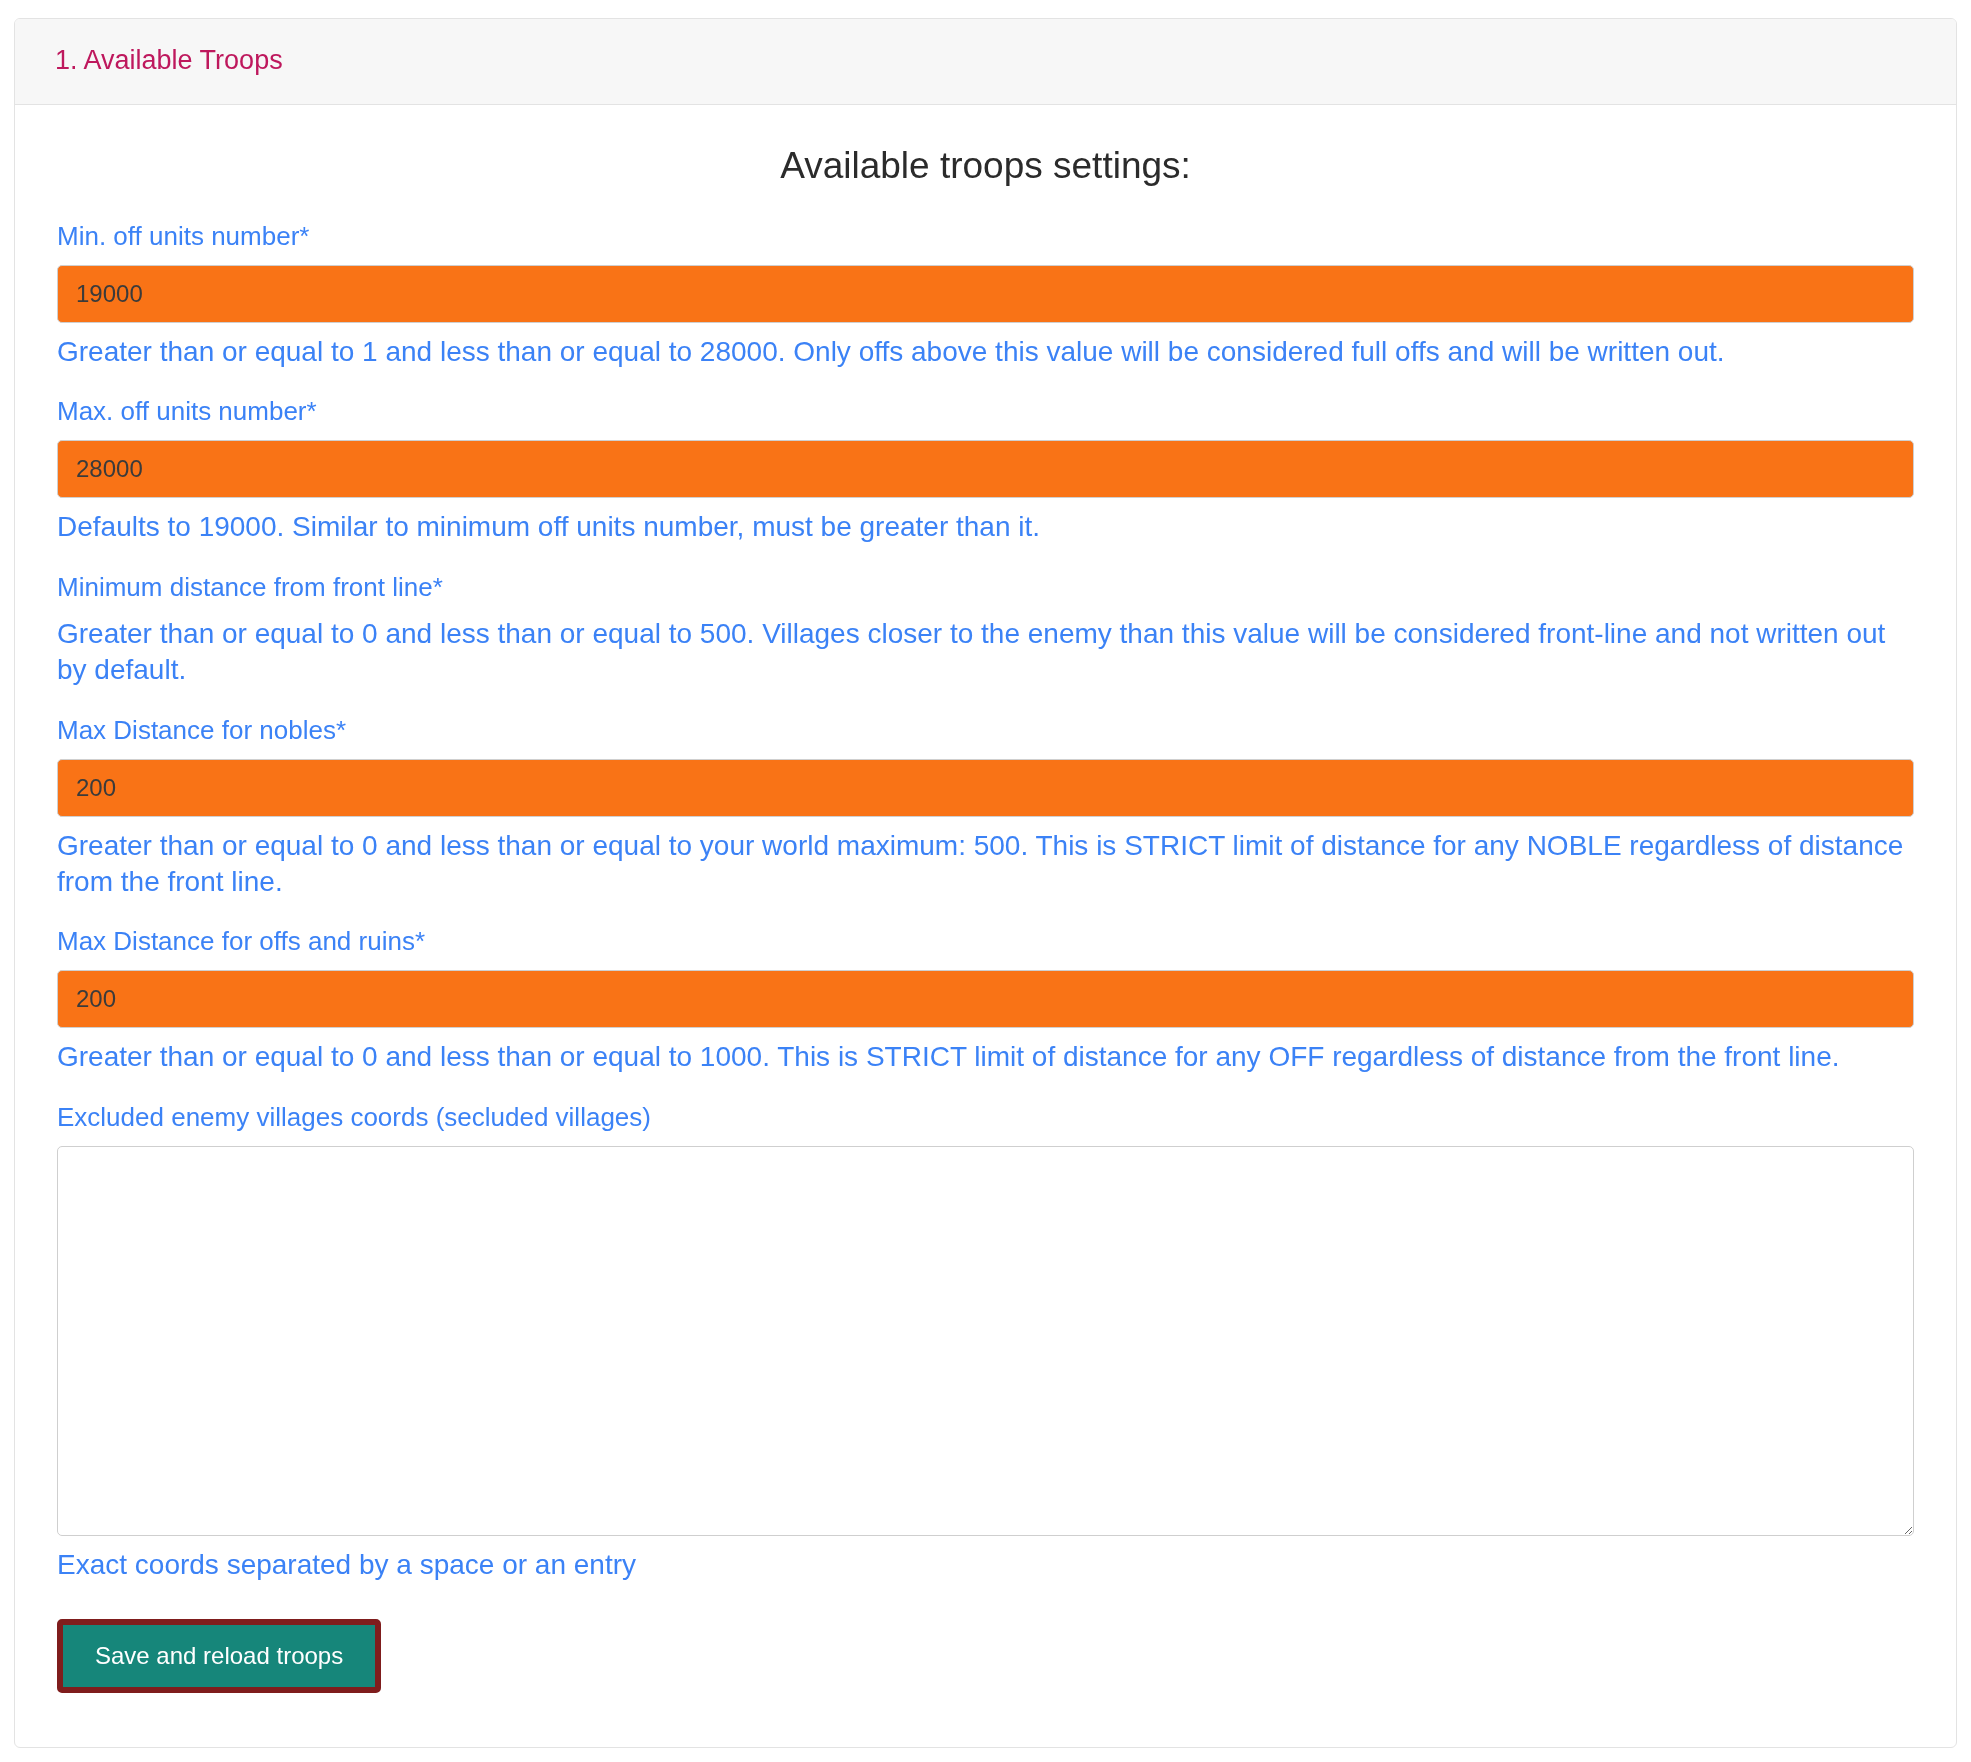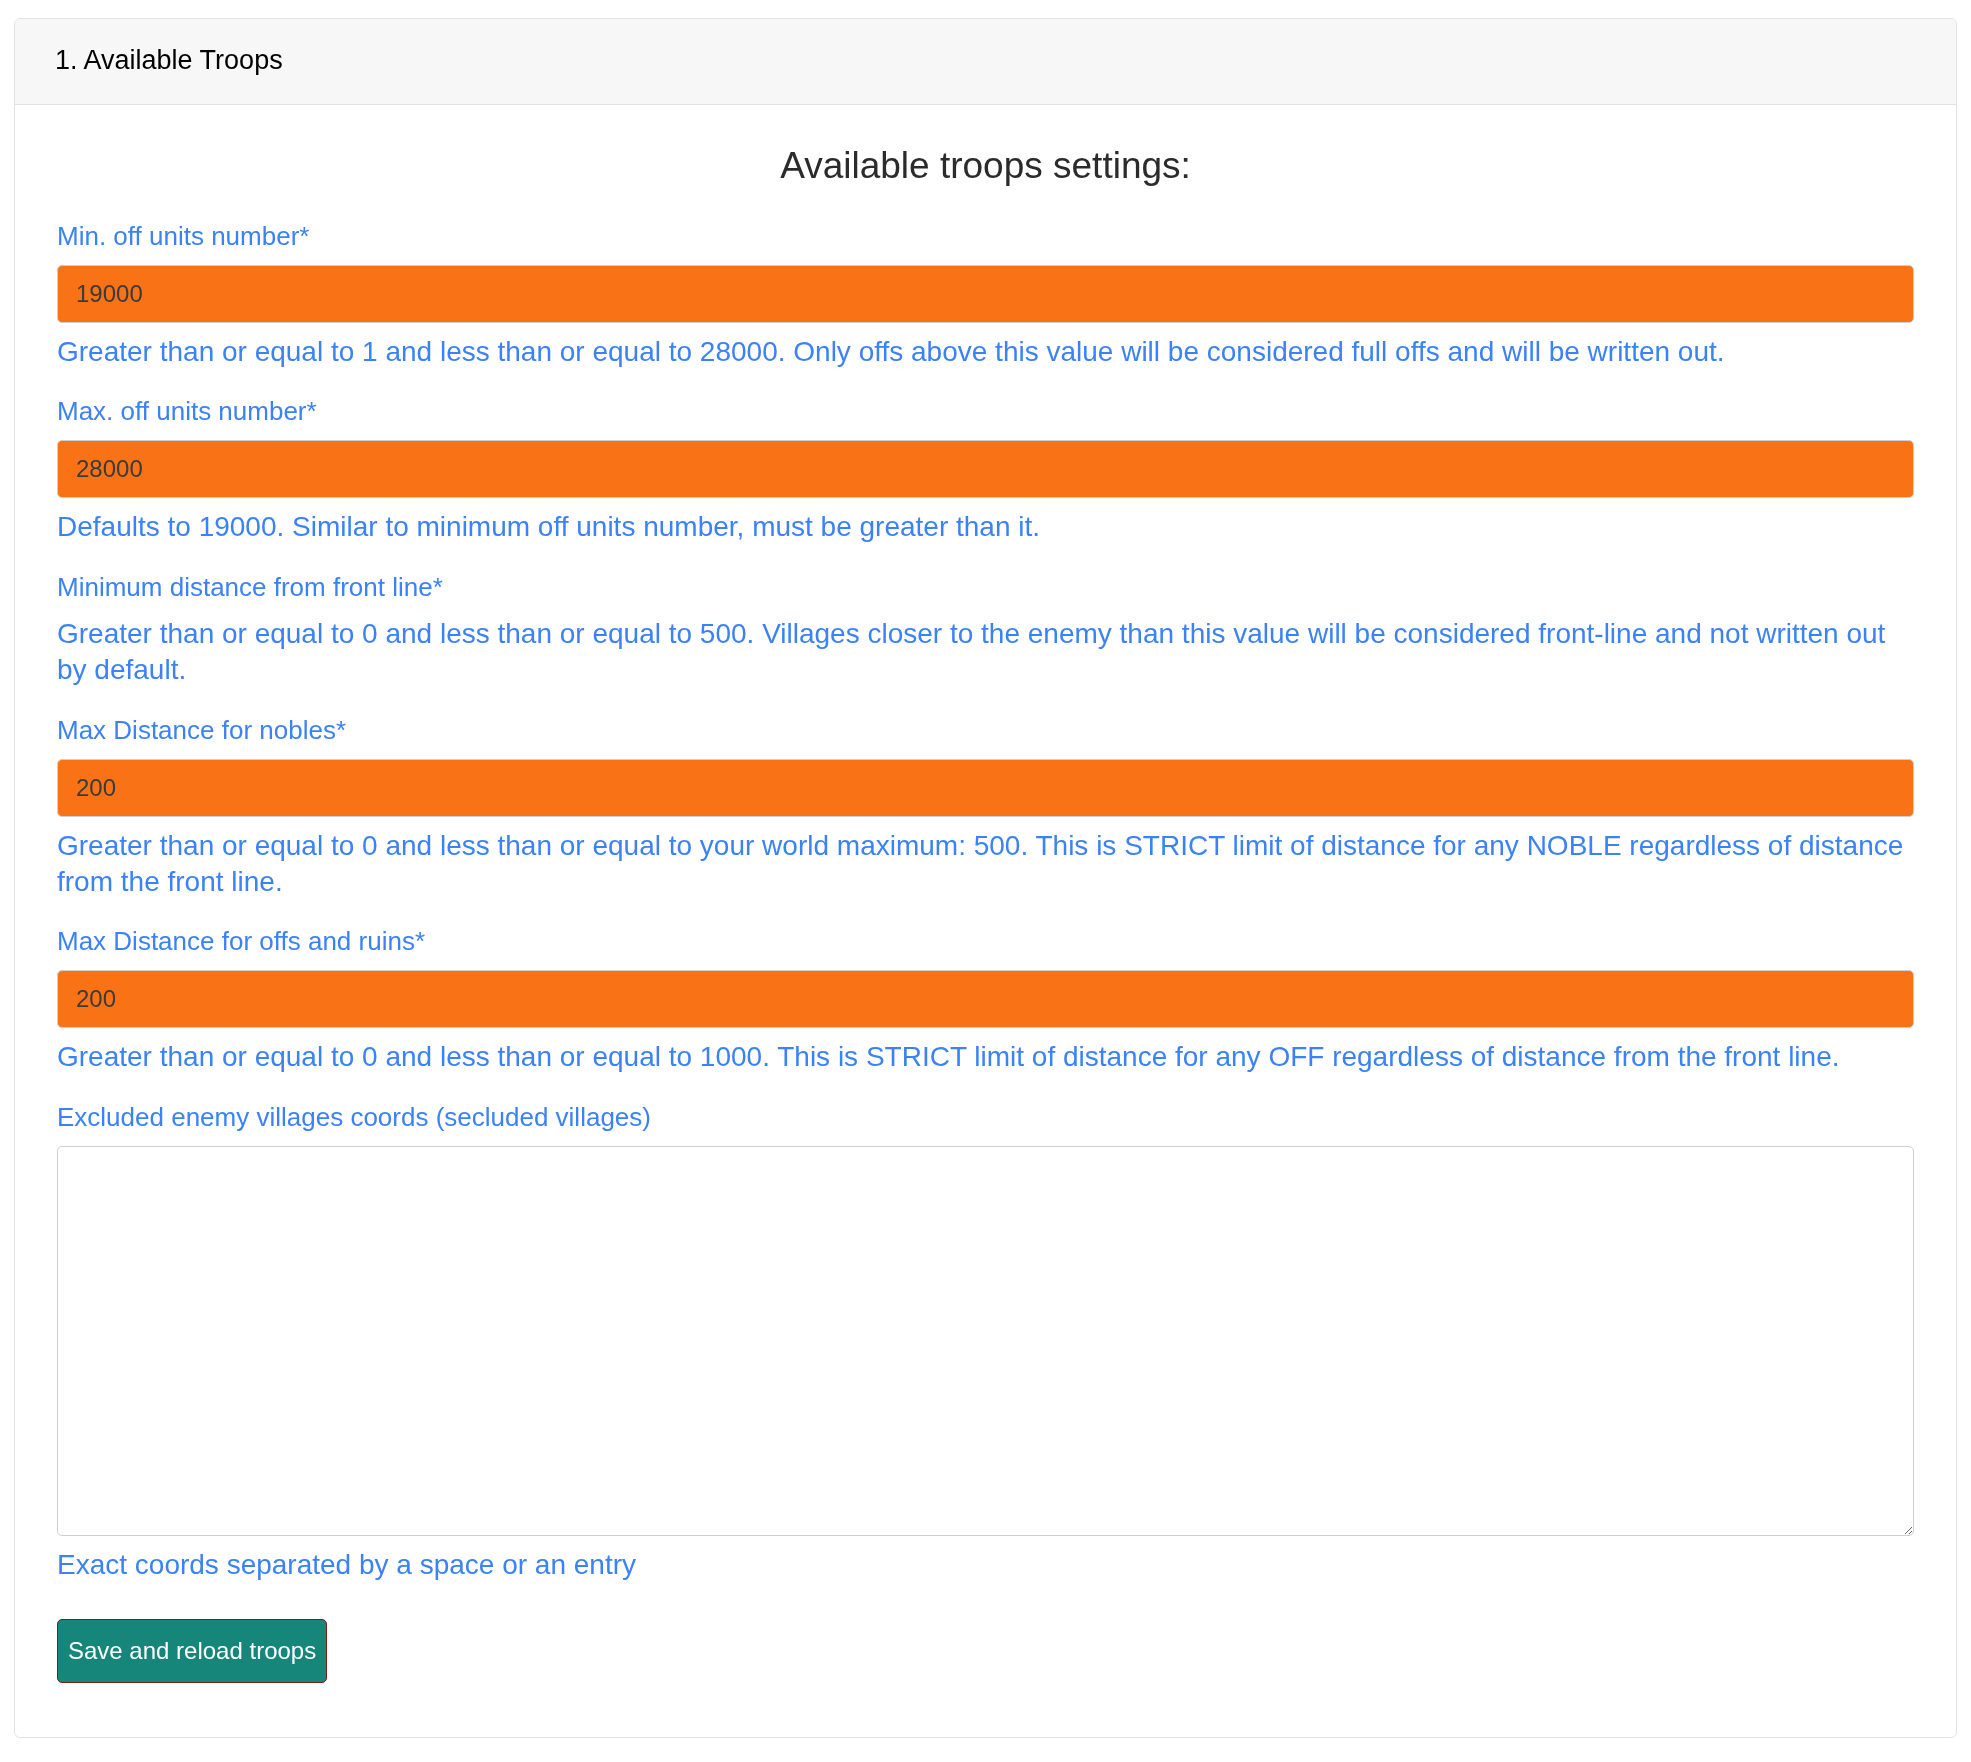--- a/index.html
+++ b/index.html
@@ -20,21 +20,21 @@
     border-radius: 6px;
     background: #ffffff;
     overflow: hidden;
   }
   .panel-header {
     background: #f7f7f7;
     border-bottom: 1px solid #e3e3e3;
     padding: 26px 40px 28px 40px;
   }
   .panel-header-link {
-    color: #000000;
+    color: #be185d;
     font-size: 27px;
     text-decoration: none;
     cursor: pointer;
     display: inline-block;
   }
   .panel-body {
     padding: 34px 42px 44px 42px;
   }
   h2.form-title {
     font-size: 37px;
@@ -80,26 +80,26 @@
     color: #3b3b3b;
     background: #ffffff;
     border: 1px solid #cfcfcf;
     border-radius: 5px;
     outline: none;
     resize: vertical;
   }
   .btn-primary {
     display: inline-block;
     margin-top: 10px;
-    padding: 17px 10px;
+    padding: 17px 32px;
     font-size: 24px;
     font-family: "Liberation Sans", sans-serif;
     color: #ffffff;
     background: #16867a;
-    border: 1px solid #7f1d1d;
+    border: 6px solid #7f1d1d;
     border-radius: 5px;
     cursor: pointer;
   }
   .panel-footer-spacer { height: 10px; }
 </style>
 </head>
 <body>
 
 <div class="panel">
 

